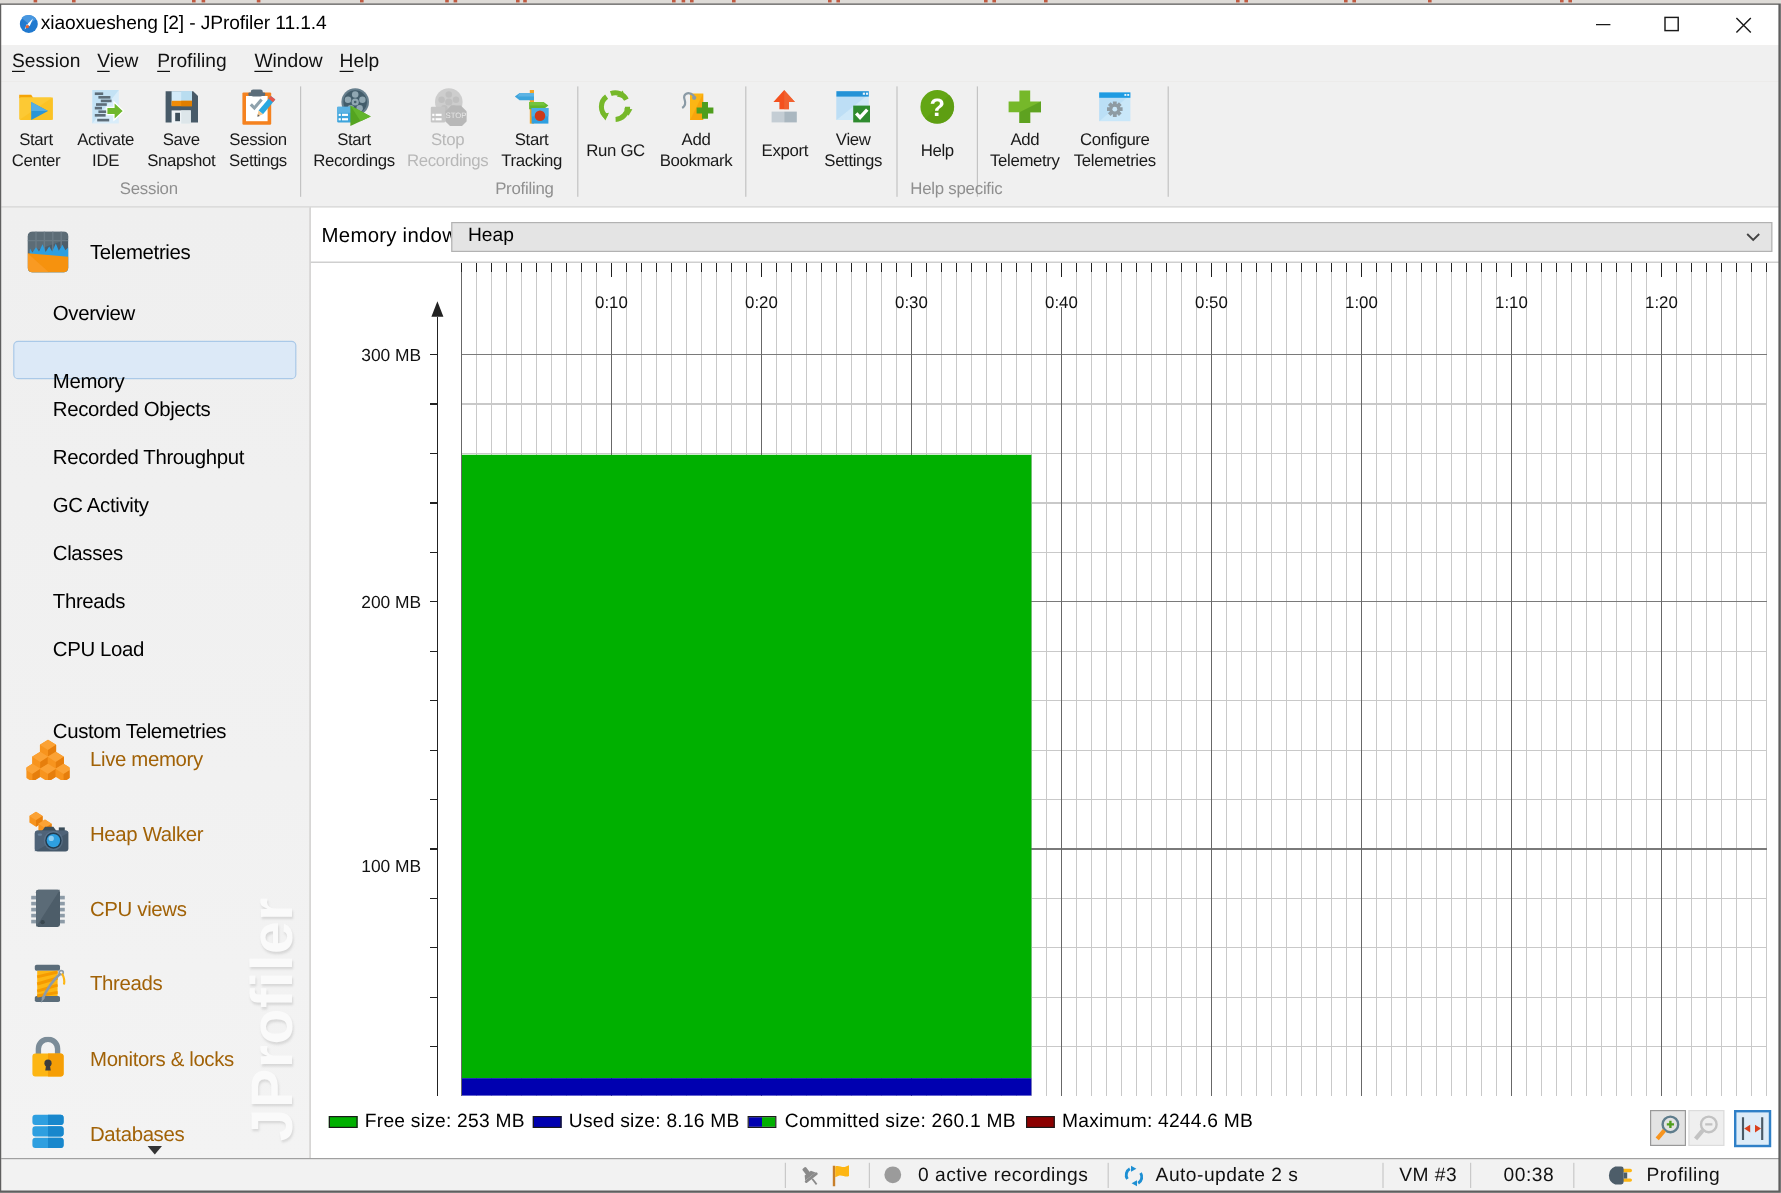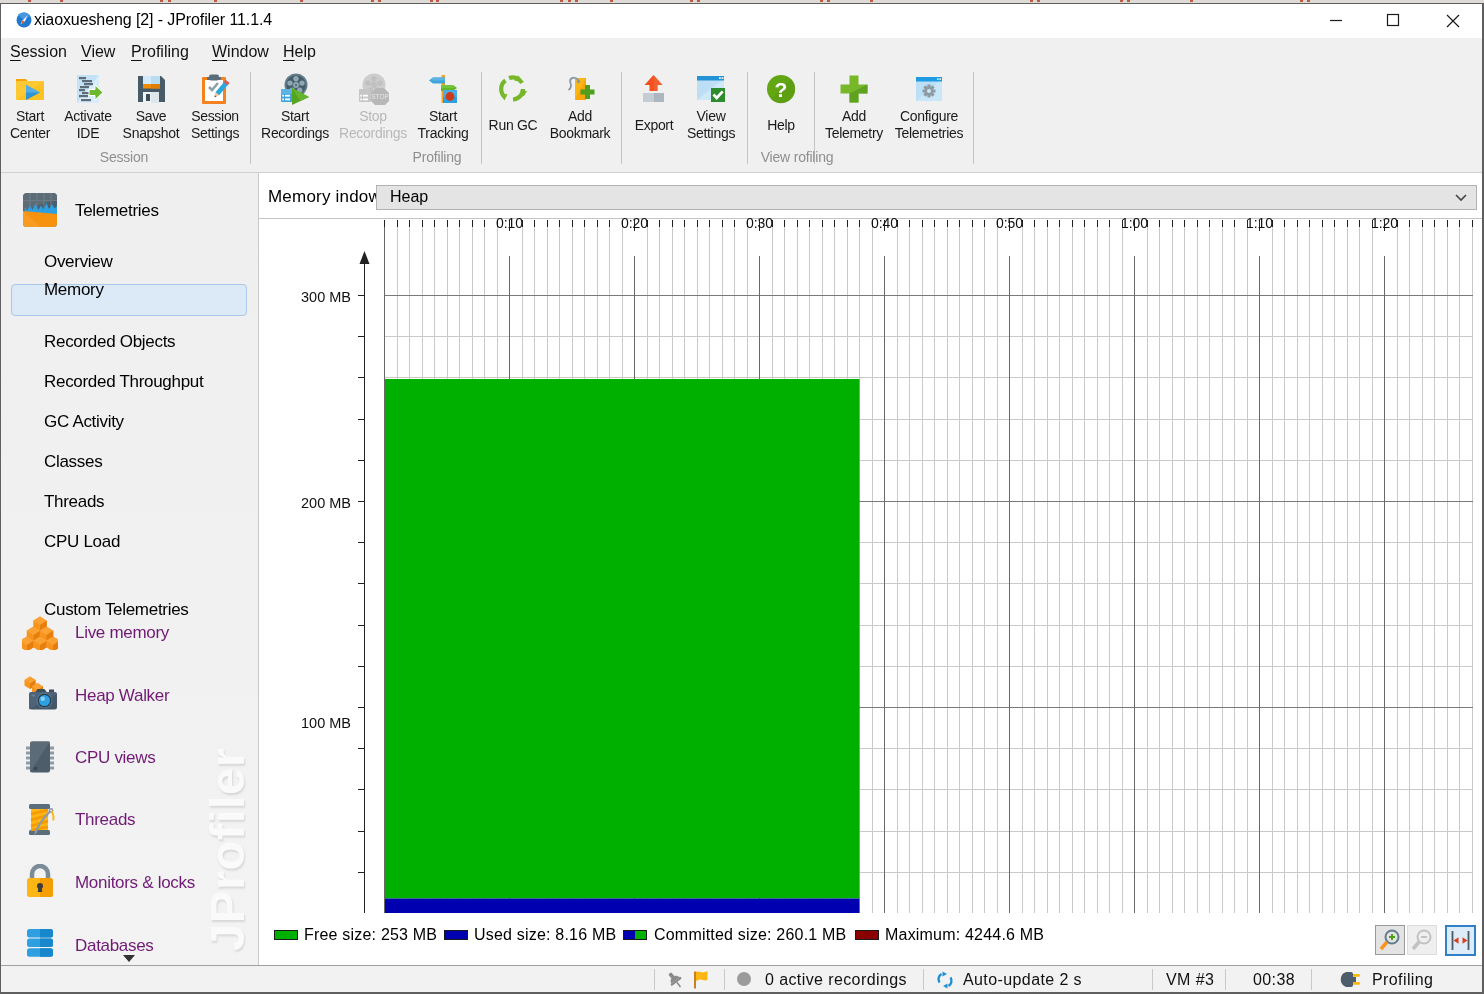--- a/index.html
+++ b/index.html
@@ -20,31 +20,31 @@
 .tlabel{font-size:14px;color:#1a1a1a;line-height:17px;margin-top:3px;letter-spacing:-0.3px}
 .tlabel.dis{color:#b8b8b8}
 .tgroup{position:absolute;top:149px;font-size:14px;color:#8f8f8f;letter-spacing:-0.2px;text-align:center;width:140px}
 #sidebar{position:absolute;left:1px;top:173px;width:257px;height:792px;
  background:linear-gradient(180deg,#efefef 0%,#f1f1f1 60%,#f3f3f3 100%);overflow:hidden}
 #sideborder{position:absolute;left:258px;top:173px;width:1px;height:792px;background:#c9c9c9}
 #watermark{position:absolute;left:199px;top:951px;font-size:49px;font-weight:bold;
  color:#fafafa;text-shadow:-2px 1px 2px rgba(110,110,110,0.20);
  transform:rotate(-90deg);transform-origin:top left;letter-spacing:0.5px;white-space:nowrap;z-index:5}
 .sitem{position:absolute;left:44px;font-size:17px;color:#000;letter-spacing:-0.3px;z-index:6}
-.bigitem{position:absolute;left:75px;font-size:17px;color:#701a75;letter-spacing:-0.3px;z-index:6}
+.bigitem{position:absolute;left:75px;font-size:17px;color:#a16207;letter-spacing:-0.3px;z-index:6}
 .sicon{position:absolute;left:22px;z-index:6}
 #selbox{position:absolute;left:11px;top:284px;width:236px;height:32px;border-radius:4px;
  background:#dce9f7;border:1px solid #aac9e8}
 #content{position:absolute;left:259px;top:173px;width:1224px;height:792px;background:#fff}
 #mp-label{position:absolute;left:268px;top:187px;font-size:17px;color:#000;letter-spacing:0.2px}
 #combo{position:absolute;left:376px;top:185px;width:1101px;height:25px;background:#e4e4e4;
  border:1px solid #b2b2b2}
 #combo-text{position:absolute;left:13px;top:2px;font-size:16px;color:#000}
 #mp-sep{position:absolute;left:259px;top:218px;width:1224px;height:1px;background:#c4c4c4}
-.tlab{position:absolute;top:215px;width:50px;text-align:center;font-size:14px;color:#111}
+.tlab{position:absolute;top:244px;width:50px;text-align:center;font-size:14px;color:#111}
 .ylab{position:absolute;left:287px;width:64px;text-align:right;font-size:14.5px;color:#111}
 .leg{position:absolute;top:926px;font-size:16px;color:#000;letter-spacing:0.2px}
 .lsw{position:absolute;top:930px;width:24px;height:10px;border:1px solid #1a1a1a}
 #statusbar{position:absolute;left:1px;top:965px;width:1482px;height:28px;background:#f2f2f2;
  border-top:1px solid #a0a0a0}
 .ssep{position:absolute;top:969px;height:21px;width:1px;background:#c9c9c9}
 .stext{position:absolute;top:971px;font-size:16px;color:#111;letter-spacing:0.4px}
 .zbtn{position:absolute;width:30px;height:30px}
 
 </style></head><body>
@@ -292,21 +292,21 @@
 <g stroke="#8e9ba3" stroke-width="3.2">
 <path d="M16 11.5 v13 M9.5 18 h13 M11.4 13.4 l9.2 9.2 M20.6 13.4 l-9.2 9.2"></path>
 </g>
 <circle cx="16" cy="18" r="4.6" fill="#8e9ba3"></circle>
 <circle cx="16" cy="18" r="2" fill="#c9e7f9"></circle>
 </svg>
     <div class="tlabel" style="">Configure<br>Telemetries</div>
   </div>
 <div class="tgroup" style="left:54px">Session</div>
 <div class="tgroup" style="left:367px">Profiling</div>
-<div class="tgroup" style="left:727px">View rofiling</div>
+<div class="tgroup" style="left:727px">Help specific</div>
 <div id="sidebar"></div>
 <div id="sideborder"></div>
 <div id="watermark">JProfiler</div>
 <svg class="sicon" style="top:192px" width="36" height="36" viewBox="0 0 36 36">
 <defs>
       <clipPath id="rnd">
         <rect x="1" y="1" width="34" height="34" rx="4"></rect>
       </clipPath>
     </defs>
 <g clip-path="url(#rnd)">
@@ -316,21 +316,21 @@
         <path d="M8 1 v16 M15 1 v17 M22 1 v16 M29 1 v13 M1 8.5 h34"></path>
       </g>
 <path d="M1 35 h34 v-21 l-2.5 2.5 -2.5 -4.5 -3 5 -2.5 -6 -3 6.5 -2.5 -4 -3 4.5 -2.5 -6.5 -3 6 -2.5 -3.5 -3 4.5 -2 -3.5 z" fill="#2e9fe0"></path>
 <path d="M1 35 h34 v-13 l-34 -3 z" fill="#f6920e"></path>
 <path d="M1 35 v-16 l18 16 z" fill="#fba235" opacity="0.5"></path>
 </g>
 </svg>
 <div class="sitem" style="left:75px;top:201px;font-size:17px">Telemetries</div>
 <div id="selbox"></div>
 <div class="sitem" style="top:252px">Overview</div>
-<div class="sitem" style="top:280px">Memory</div>
+<div class="sitem" style="top:308px">Memory</div>
 <div class="sitem" style="top:332px">Recorded Objects</div>
 <div class="sitem" style="top:372px">Recorded Throughput</div>
 <div class="sitem" style="top:412px">GC Activity</div>
 <div class="sitem" style="top:452px">Classes</div>
 <div class="sitem" style="top:492px">Threads</div>
 <div class="sitem" style="top:532px">CPU Load</div>
 <div class="sitem" style="top:600px">Custom Telemetries</div>
 <div class="sicon" style="top:614px"><svg width="36" height="36" viewBox="0 0 36 36">
       <path d="M18 2.5 l6.75 4.2 v6.6 l-6.75 4.2 l-6.75 -4.2 v-6.6 z" fill="#f7941e"></path>
       <path d="M18 2.5 l6.75 4.2 -6.75 4.2 -6.75 -4.2 z" fill="#fba235"></path>

